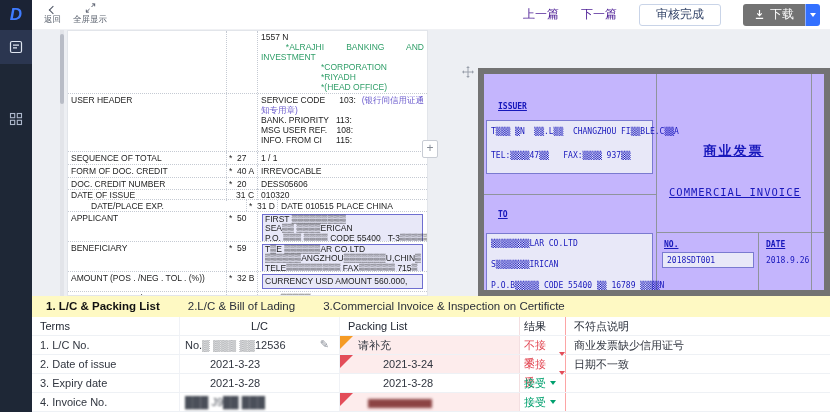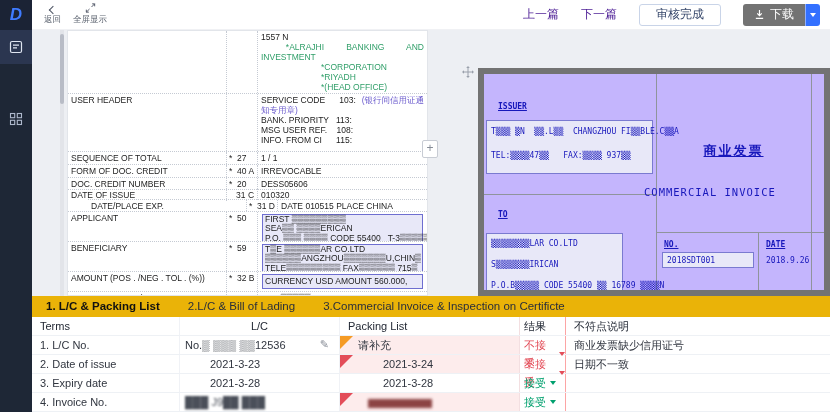--- a/index.html
+++ b/index.html
@@ -56,26 +56,26 @@
   .inv-doc { position:absolute; left:446px; top:38px; width:352px; height:228px; background:#c4b5fd; border:6px solid #737373; font-family:"DejaVu Sans Mono","Liberation Mono",monospace; color:#1717bb; font-size:8px; overflow:hidden; z-index:4; }
   .inv-v1 { position:absolute; left:172px; top:0; width:1px; height:228px; background:#8f949c; }
   .inv-v2 { position:absolute; left:327px; top:0; width:1px; height:228px; background:#8f949c; }
   .inv-v3 { position:absolute; left:274px; top:158px; width:1px; height:70px; background:#8f949c; }
   .inv-h1 { position:absolute; left:0; top:120px; width:172px; height:1px; background:#8f949c; }
   .inv-h2 { position:absolute; left:172px; top:158px; width:180px; height:1px; background:#8f949c; }
   .inv-lbl { font-weight:bold; text-decoration:underline; }
   .inv-box { position:absolute; background:#e8e8f8; border:1px solid #7a7ad0; }
   .inv-box .ln { white-space:pre; }
   .title-cn { position:absolute; left:172px; top:68px; width:155px; text-align:center; font-size:13px; font-weight:bold; text-decoration:underline; letter-spacing:2px; font-family:"Liberation Sans",sans-serif; }
-  .title-en { position:absolute; left:160px; top:112px; font-size:10.5px; letter-spacing:1px; }
+  .title-en { position:absolute; left:185px; top:112px; font-size:10.5px; text-decoration:underline; letter-spacing:1px; }
   .move-handle { position:absolute; left:430px; top:34px; z-index:6; cursor:move; }
 
   
   .panel { position:absolute; left:32px; top:296px; width:798px; height:116px; background:#fff; z-index:20; }
-  .tabbar { height:21px; background:#eab308; display:flex; align-items:center; font-size:11.5px; color:#2a2f3a; }
+  .tabbar { height:21px; background:#fef9c3; display:flex; align-items:center; font-size:11.5px; color:#2a2f3a; }
   .tab { padding:0 14px; cursor:pointer; line-height:21px; }
   .tab.active { font-weight:bold; color:#111; }
   .cmp-table { font-size:11px; color:#30353f; }
   .trow { display:flex; height:19px; line-height:18px; border-bottom:1px solid #eef1f5; }
   .th { color:#222834; }
   .col-terms { width:148px; padding-left:8px; border-right:1px solid #f0f2f6; }
   .col-lc { width:160px; padding-left:5px; border-right:1px solid #f0f2f6; position:relative; }
   .col-pack { width:180px; padding-left:18px; border-right:1px solid #f3dfe1; position:relative; overflow:hidden; }
   .col-res { width:46px; padding-left:4px; border-right:1px solid #fca5a5; }
   .col-note { flex:1; padding-left:8px; }
@@ -262,21 +262,21 @@
       <div class="inv-lbl" style="position:absolute; left:14px; top:28px;">ISSUER</div>
       <div class="inv-box" style="left:2px; top:46px; width:167px; height:54px; padding:6px 4px;">
         <span class="ln" style="line-height:10px;">T▒▒▒ ▒N  ▒▒.L▒▒  CHANGZHOU FI▒▒BLE.C▒▒A</span>
         <span class="ln" style="line-height:10px; margin-top:14px;">TEL:▒▒▒▒47▒▒   FAX:▒▒▒▒ 937▒▒</span>
       </div>
 
       <div class="title-cn">商业发票</div>
       <div class="title-en">COMMERCIAL INVOICE</div>
 
       <div class="inv-lbl" style="position:absolute; left:14px; top:136px;">TO</div>
-      <div class="inv-box" style="left:2px; top:159px; width:137px; height:67px; padding:5px 4px;">
+      <div class="inv-box" style="left:2px; top:159px; width:167px; height:67px; padding:5px 4px;">
         <span class="ln" style="line-height:10px;">▒▒▒▒▒▒▒▒LAR CO.LTD</span>
         <span class="ln" style="line-height:10px; margin-top:11px;">S▒▒▒▒▒▒▒IRICAN</span>
         <span class="ln" style="line-height:10px; margin-top:11px;">P.O.B▒▒▒▒▒ CODE 55400 ▒▒ 16789 ▒▒▒▒N</span>
       </div>
 
       <div class="inv-lbl" style="position:absolute; left:180px; top:166px;">NO.</div>
       <div class="inv-box" style="left:178px; top:178px; width:92px; height:16px; padding:3px 4px;">
         <span>2018SDT001</span>
       </div>
       <div class="inv-lbl" style="position:absolute; left:282px; top:166px;">DATE</div>

